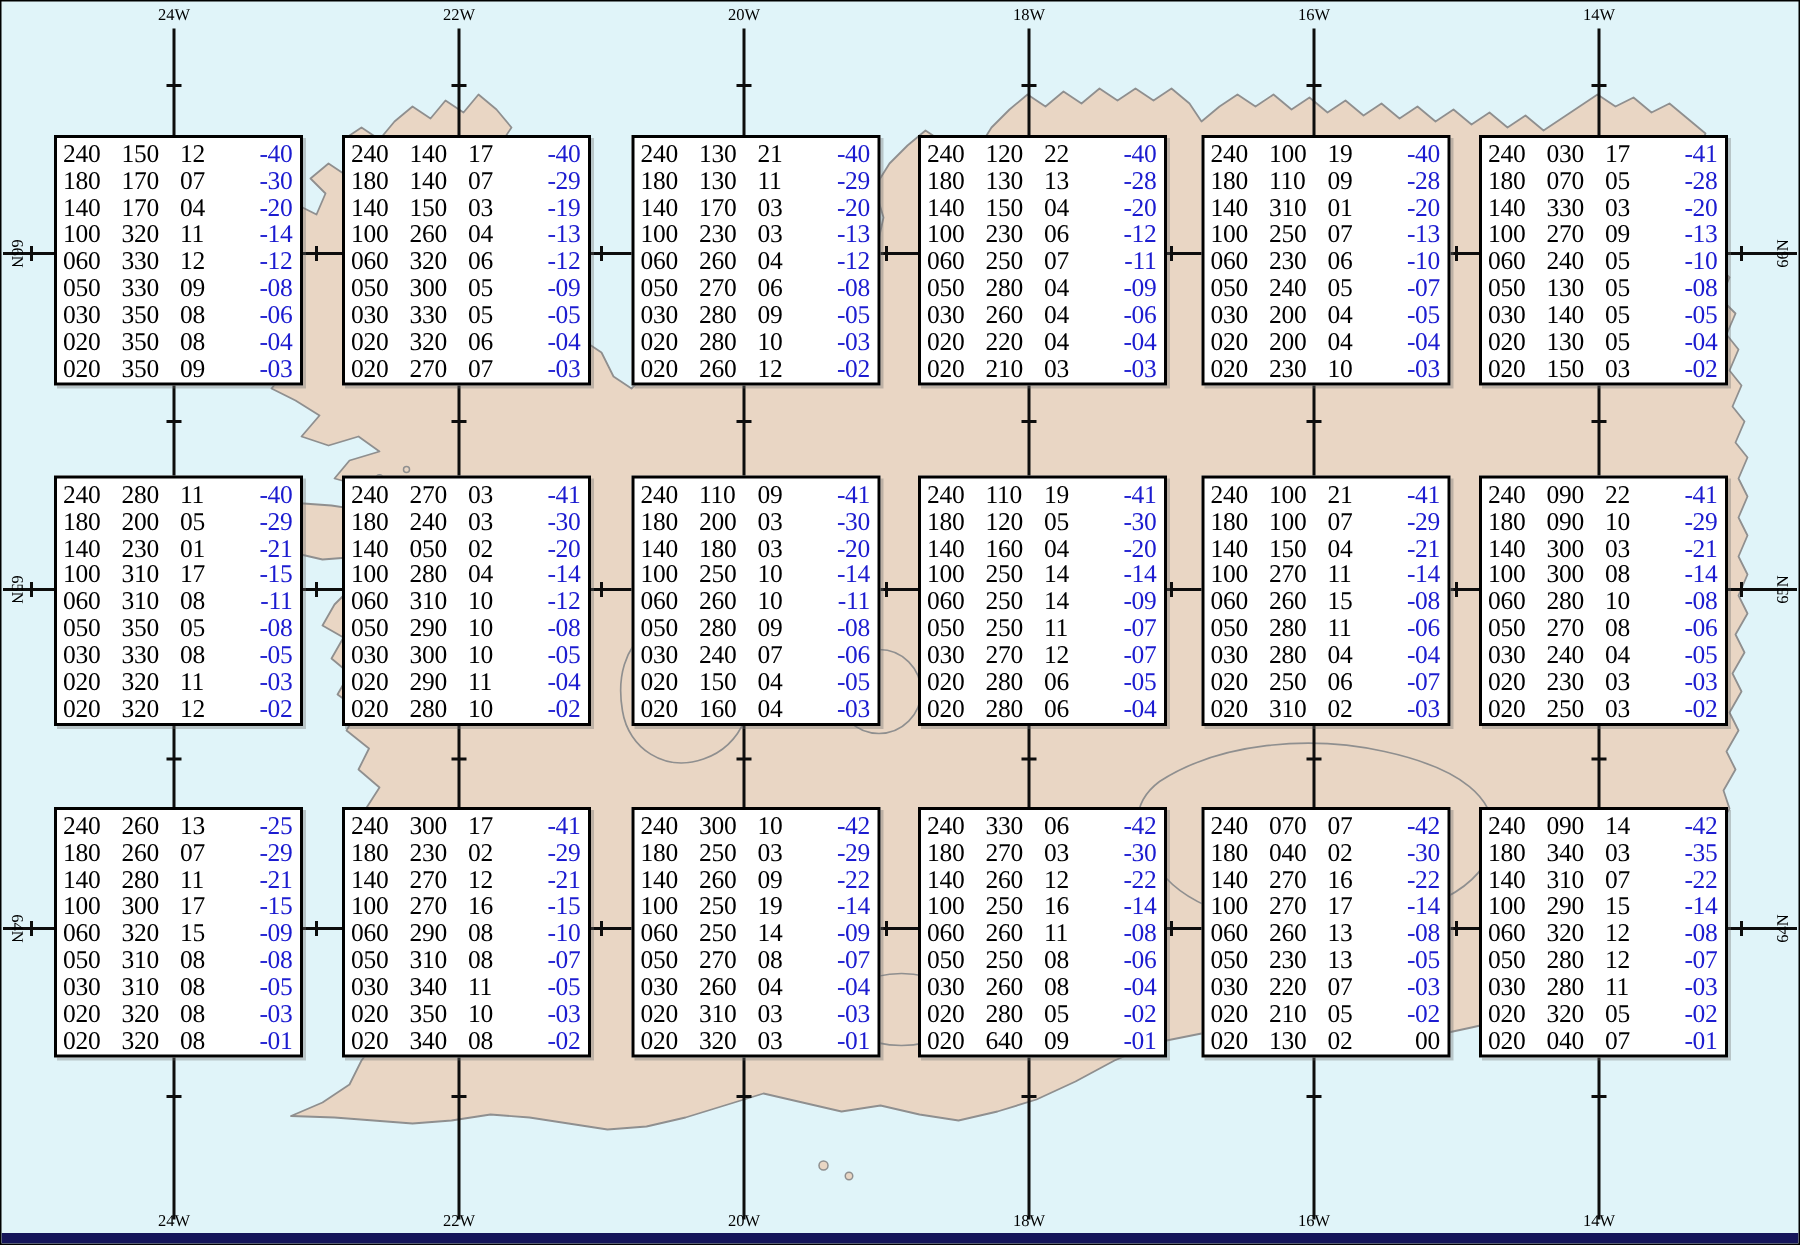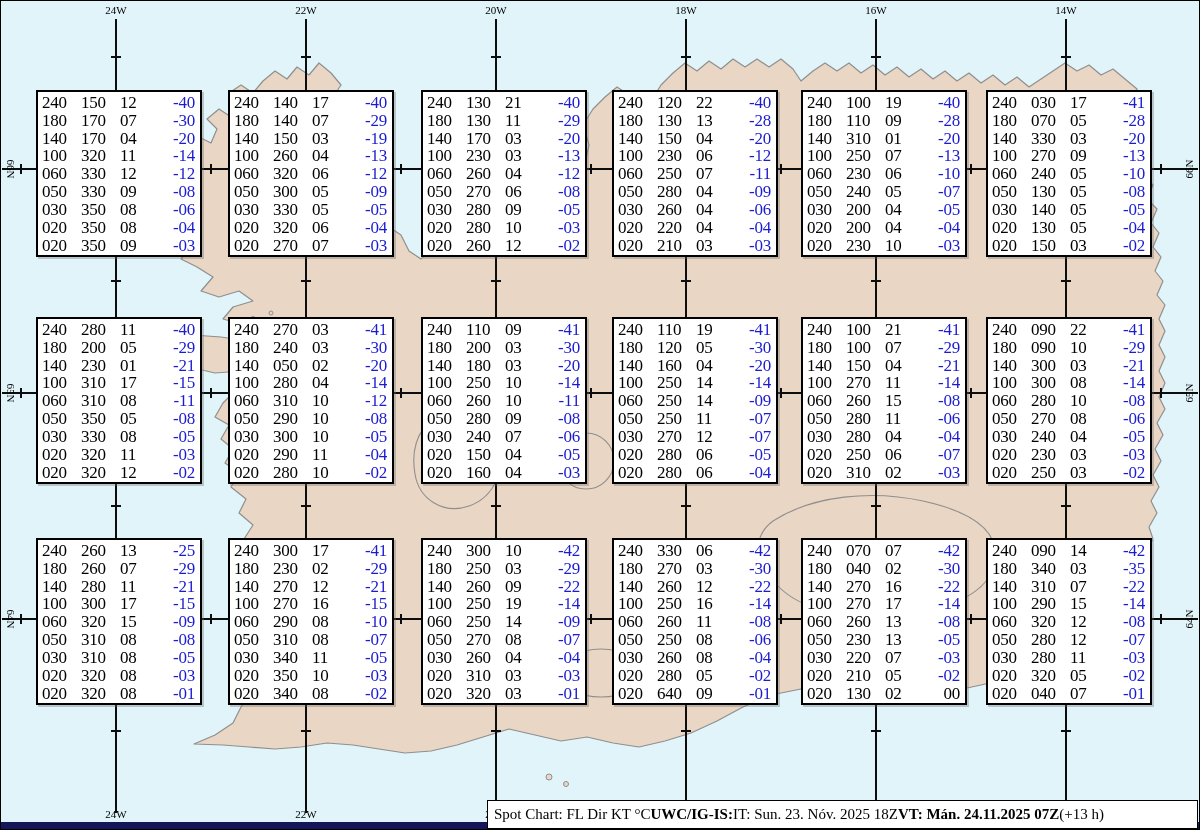--- a/index.html
+++ b/index.html
@@ -1127,21 +1127,14 @@
           <span class="c-fl">020</span>
           <span class="c-dir">040</span>
           <span class="c-spd">07</span>
           <span class="c-tmp tmp-neg">-01</span>
         </div>
       </div>
     </div>
 
   <div class="footer-strip"></div>
 
-  <div class="info-box">
-    <span>Spot Chart: FL Dir KT °C </span>
-    <b>UWC/IG-IS:</b>
-    <span> IT: Sun. 23. Nóv. 2025 18Z </span>
-    <b>VT: Mán. 24.11.2025 07Z</b>
-    <span> (+13 h)</span>
-  </div>
 
 </div>
 
 </body></html>

